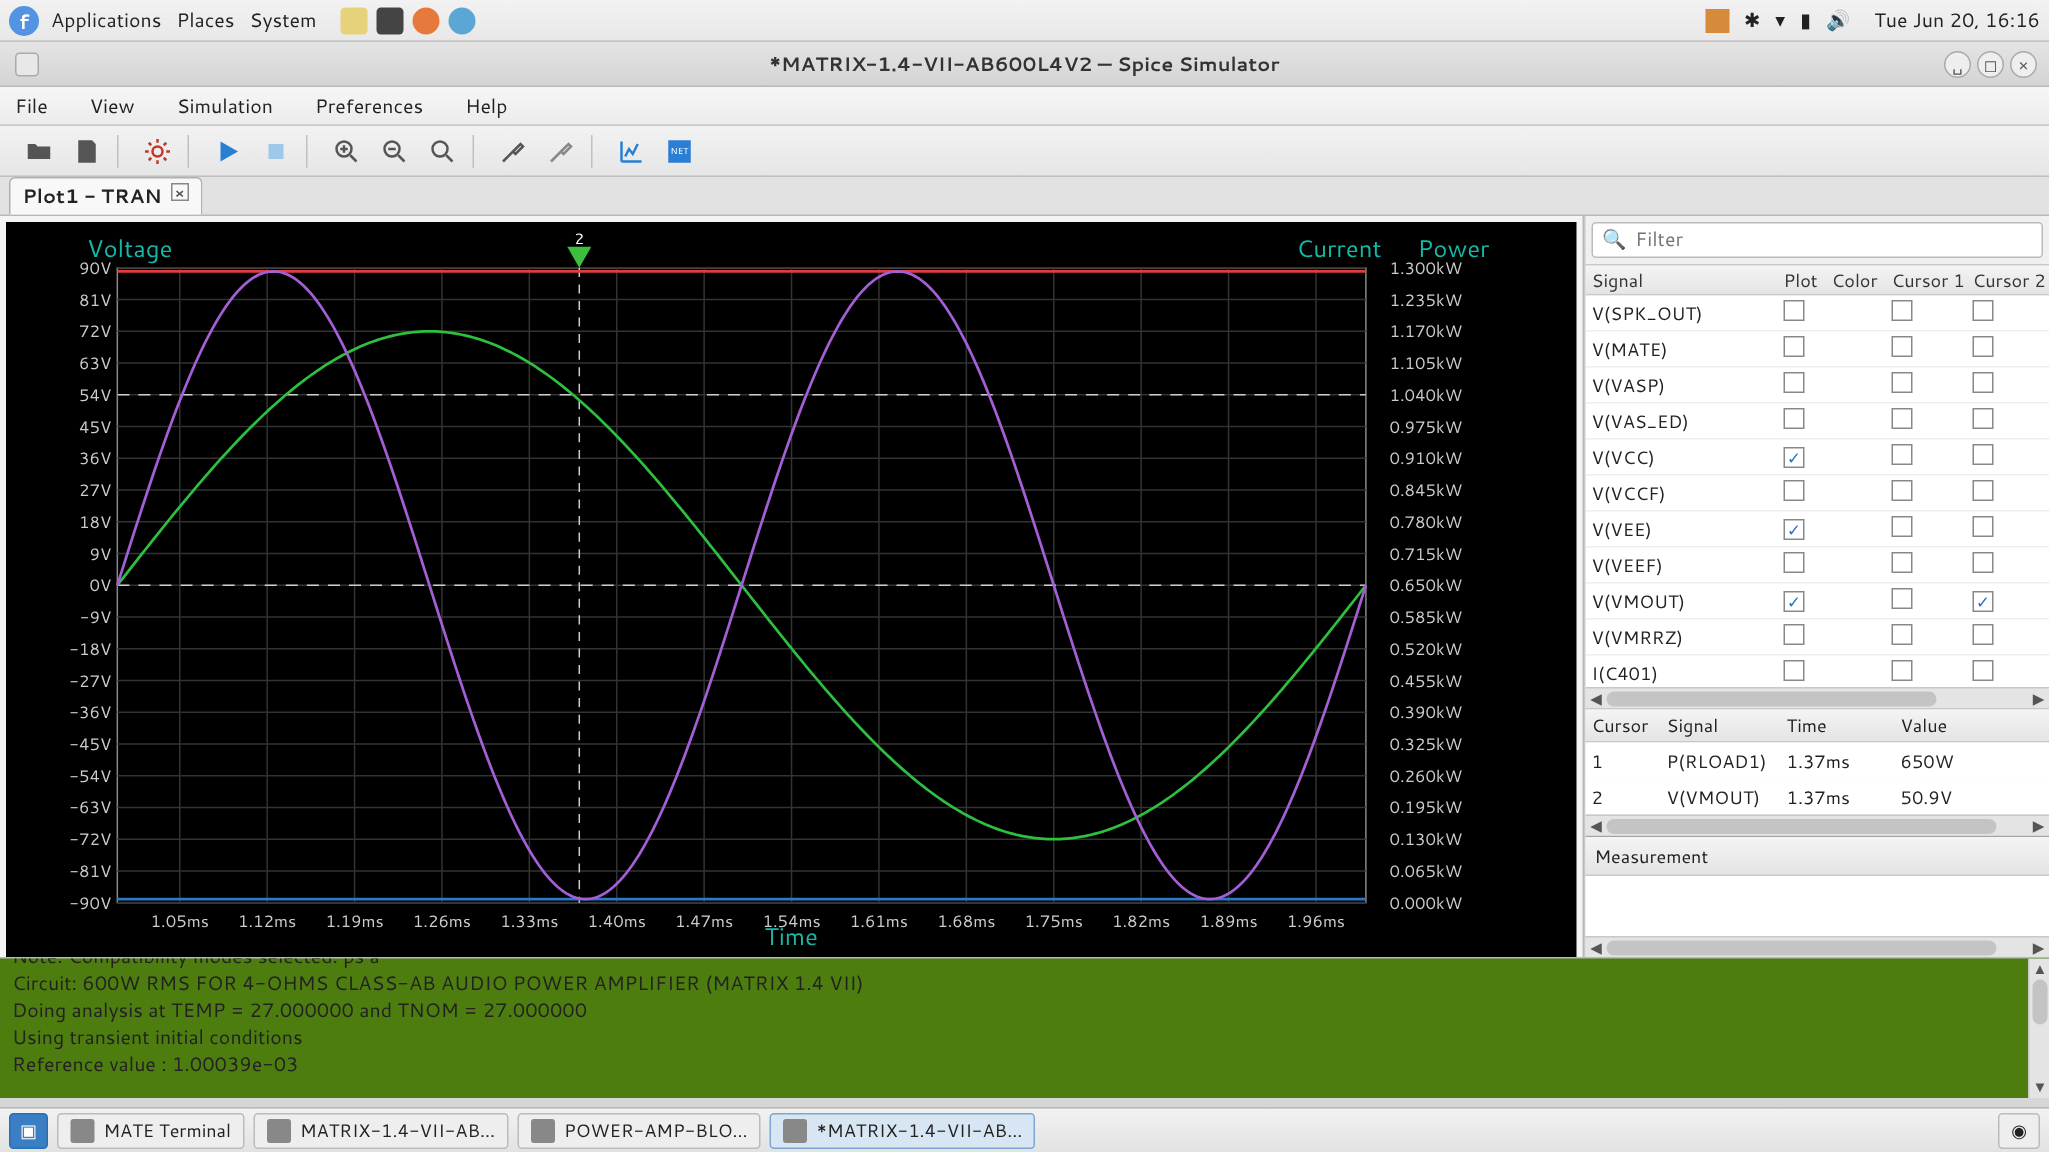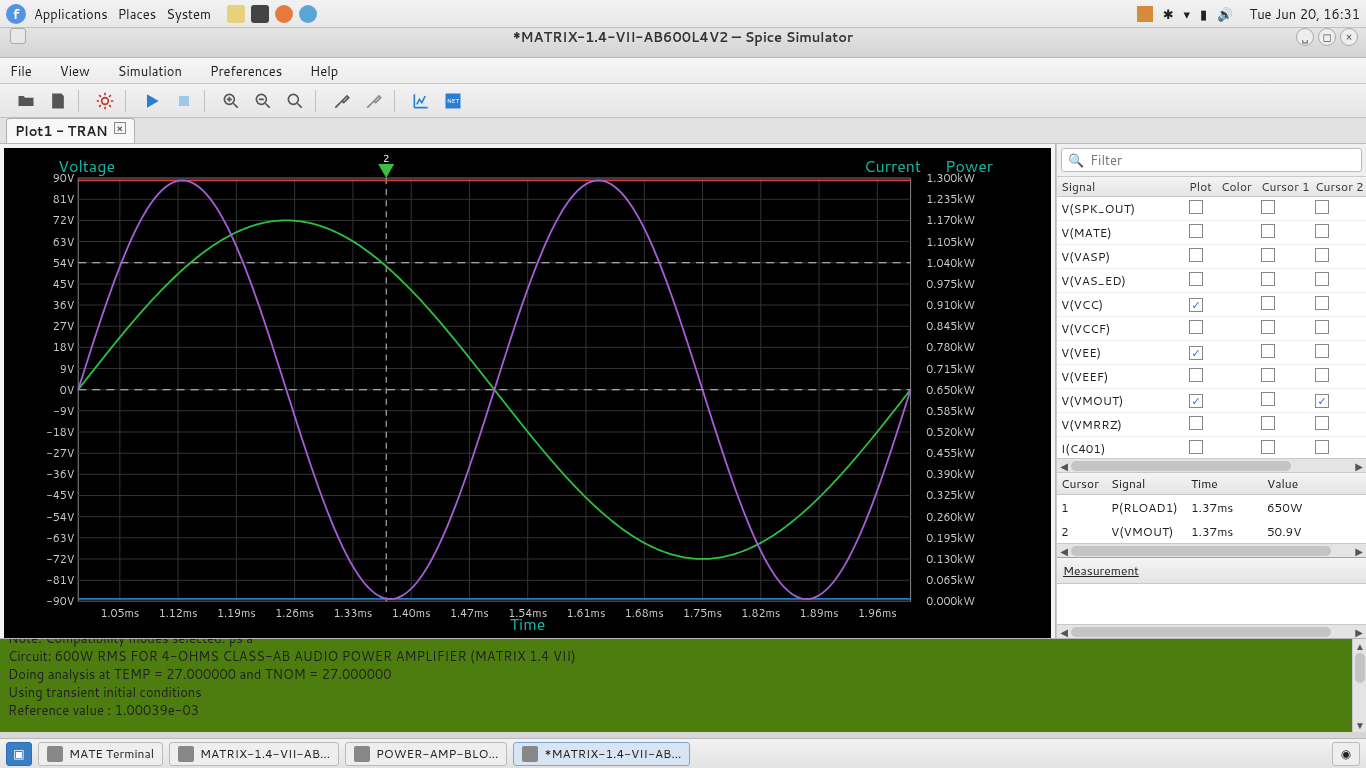--- a/index.html
+++ b/index.html
@@ -11,21 +11,21 @@
 .sysbar .menus { display: flex; gap: 10px; }
 .sysbar .menus span { cursor: default; }
 .sysbar .trayicons { display:flex; gap:6px; margin-left:8px;}
 .sysbar .trayicons .ico { width:18px;height:18px; background:#bbb; border-radius:3px;}
 .sysbar .spacer { flex:1; }
 .sysbar .right { display:flex; gap:10px; align-items:center;}
 .sysbar .right .ico { width:16px;height:16px; }
 .sysbar .clock { margin-left:6px; }
 
 
-.titlebar { height: 30px; background: linear-gradient(#e4e4e4,#d4d4d4); border-bottom:1px solid #b8b8b8; display:flex; align-items:flex-start; justify-content:center; position:relative;}
+.titlebar { height: 30px; background: linear-gradient(#e4e4e4,#d4d4d4); border-bottom:1px solid #b8b8b8; display:flex; align-items:center; justify-content:center; position:relative;}
 .titlebar .left-ico { position:absolute; left:10px; width:16px;height:16px; border:1px solid #aaa; border-radius:3px; background:#e8e8e8;}
 .titlebar .title { font-weight:bold; color:#333;}
 .titlebar .winbtns { position:absolute; right:8px; display:flex; gap:4px;}
 .titlebar .winbtns div { width:18px;height:18px; border:1px solid #aaa; border-radius:50%; background:#eee; font-size:11px; display:flex;align-items:center;justify-content:center; color:#555;}
 
 
 .menubar { height: 26px; background: linear-gradient(#f6f6f6,#ececec); border-bottom:1px solid #c8c8c8; display:flex; align-items:center; gap:28px; padding:0 10px;}
 .menubar span { cursor:default; }
 
 
@@ -58,21 +58,21 @@
 .sigrow .swatch { width:34px; height:18px; }
 .chk { width:14px;height:14px; border:1px solid #888; background:#fff; display:inline-flex;align-items:center;justify-content:center; font-size:11px; color:#2a6fc9;}
 .scrollbar-h { height:14px; background:#e4e4e4; border-top:1px solid #c8c8c8; position:relative;}
 .scrollbar-h .thumb { position:absolute; left:14px; top:2px; height:10px; width:220px; background:#c4c4c4; border-radius:5px;}
 .scrollbar-h .arr { position:absolute; top:0; width:14px; height:14px; display:flex;align-items:center;justify-content:center; color:#555; font-size:10px;}
 
 .cursortable { border-bottom:1px solid #a3a3a3;}
 .curhdr, .currow { display:grid; grid-template-columns: 50px 80px 76px 84px; font-size:12px; padding:2px 4px;}
 .curhdr { background:linear-gradient(#f4f4f4,#e4e4e4); border-bottom:1px solid #c8c8c8;}
 .currow { background:#fff; height:24px; align-items:center;}
-.meashdr { padding:4px 6px; background:linear-gradient(#f4f4f4,#e4e4e4); border-bottom:1px solid #c8c8c8; font-size:12px;text-decoration:underline;}
+.meashdr { padding:4px 6px; background:linear-gradient(#f4f4f4,#e4e4e4); border-bottom:1px solid #c8c8c8; font-size:12px;}
 
 
 .console { height: 94px; background:#4d7c0f; border-top:1px solid #b8b8b8; font-family: monospace; font-size:13px; padding:4px 8px; overflow:hidden; color:#222; position:relative;}
 .console .vscroll { position:absolute; right:0; top:0; bottom:0; width:14px; background:#e4e4e4; border-left:1px solid #c8c8c8;}
 .console .vscroll .arr { width:14px;height:14px; display:flex;align-items:center;justify-content:center; color:#555; font-size:10px;}
 .console .vscroll .vthumb { position:absolute; left:2px; width:10px; top:14px; height:30px; background:#c4c4c4; border-radius:5px;}
 
 
 .taskbar { position:absolute; bottom:0; left:0; right:0; height:30px; background:linear-gradient(#f2f2f2,#e2e2e2); border-top:1px solid #b8b8b8; display:flex; align-items:center; gap:6px; padding:0 6px;}
 .taskbar .tbitem { height:24px; border:1px solid #bbb; background:#eee; border-radius:3px; display:flex; align-items:center; gap:6px; padding:0 8px; font-size:12px; max-width:180px; overflow:hidden; white-space:nowrap;}
@@ -96,21 +96,21 @@
     <div class="ico" style="background:#e67a3c;border-radius:50%"></div>
     <div class="ico" style="background:#5aa7d6;border-radius:50%"></div>
   </div>
   <div class="spacer"></div>
   <div class="right">
     <div class="ico" style="background:#d68a3c"></div>
     <span>✱</span>
     <span>▾</span>
     <span>▮</span>
     <span>🔊</span>
-    <span class="clock">Tue Jun 20, 16:31</span>
+    <span class="clock">Tue Jun 20, 16:16</span>
   </div>
 </div>
 
 <div class="titlebar">
   <div class="left-ico"></div>
   <div class="title">*MATRIX-1.4-VII-AB600L4V2 — Spice Simulator</div>
   <div class="winbtns">
     <div>␣</div>
     <div>◻</div>
     <div>×</div>

